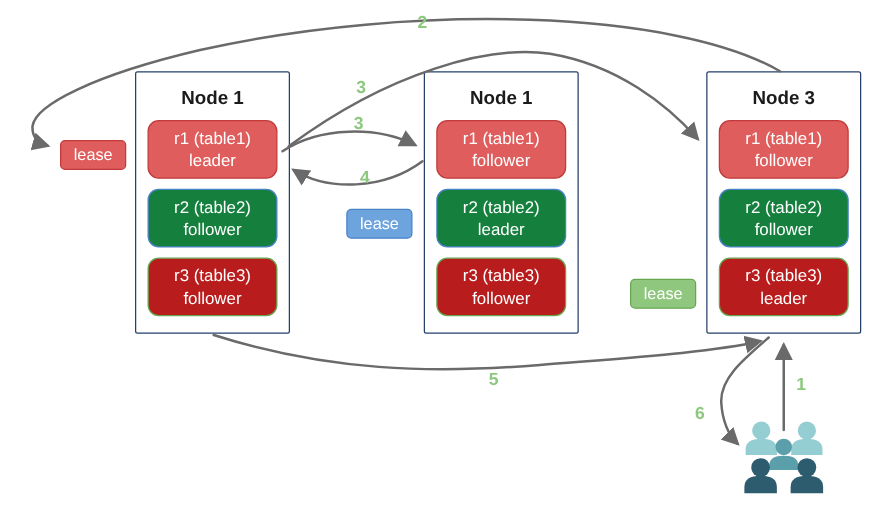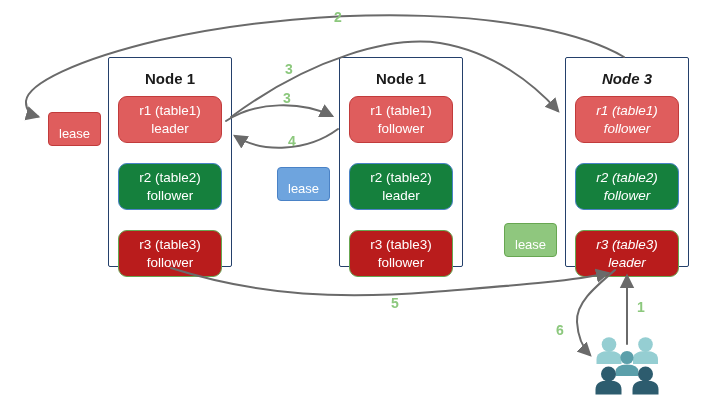--- a/index.html
+++ b/index.html
@@ -9,30 +9,30 @@
   }
   .node{
     position:absolute;top:57px;width:124px;height:210px;background:#ffffff;
     border:1.5px solid #24406b;border-radius:2px;box-sizing:border-box;z-index:1;
   }
   .node-title{
     text-align:center;font-weight:bold;font-size:15px;color:#1b1b1b;
     margin:12px 0 9px;
   }
   .range{
-    margin:0 9px 20px;height:47px;border-radius:9px;color:#ffffff;
+    margin:0 9px 8px;height:47px;border-radius:9px;color:#ffffff;
     display:flex;flex-direction:column;align-items:center;justify-content:center;
     font-size:13.5px;line-height:1.3;box-sizing:border-box;text-align:center;
   }
   .range.red{background:#df5d5d;border:1.5px solid #c13b3b;}
   .range.blue{background:#15803d;border:1.5px solid #4a82c6;}
   .range.green{background:#b91c1c;border:1.5px solid #67a651;}
   .lease{
     position:absolute;color:#ffffff;font-size:13px;line-height:1;
-    padding:14px 10px 5px;border-radius:4px;z-index:6;box-sizing:border-box;
+    padding:4px 10px 5px;border-radius:4px;z-index:6;box-sizing:border-box;
   }
   .lease.red{background:#df5d5d;border:1.5px solid #c13b3b;}
   .lease.blue{background:#6ea4de;border:1.5px solid #4a82c6;}
   .lease.green{background:#8fc77e;border:1.5px solid #67a651;}
   .step{
     position:absolute;font-weight:bold;font-size:14px;line-height:1;
     color:#8cc87d;width:16px;text-align:center;z-index:6;
   }
   .arrows{position:absolute;left:0;top:0;z-index:5;pointer-events:none;}
   .arrows path.arrow{fill:none;stroke:#6a6a6a;stroke-width:2;stroke-linecap:round;}
@@ -106,21 +106,21 @@
     <div class="range blue">
       <div>r2 (table2)</div>
       <div>leader</div>
     </div>
     <div class="range green">
       <div>r3 (table3)</div>
       <div>follower</div>
     </div>
   </div>
 
-  <div class="node" style="left:565px;font-style:italic;">
+  <div class="node" style="left:565px;">
     <div class="node-title">Node 3</div>
     <div class="range red">
       <div>r1 (table1)</div>
       <div>follower</div>
     </div>
     <div class="range blue">
       <div>r2 (table2)</div>
       <div>follower</div>
     </div>
     <div class="range green">

